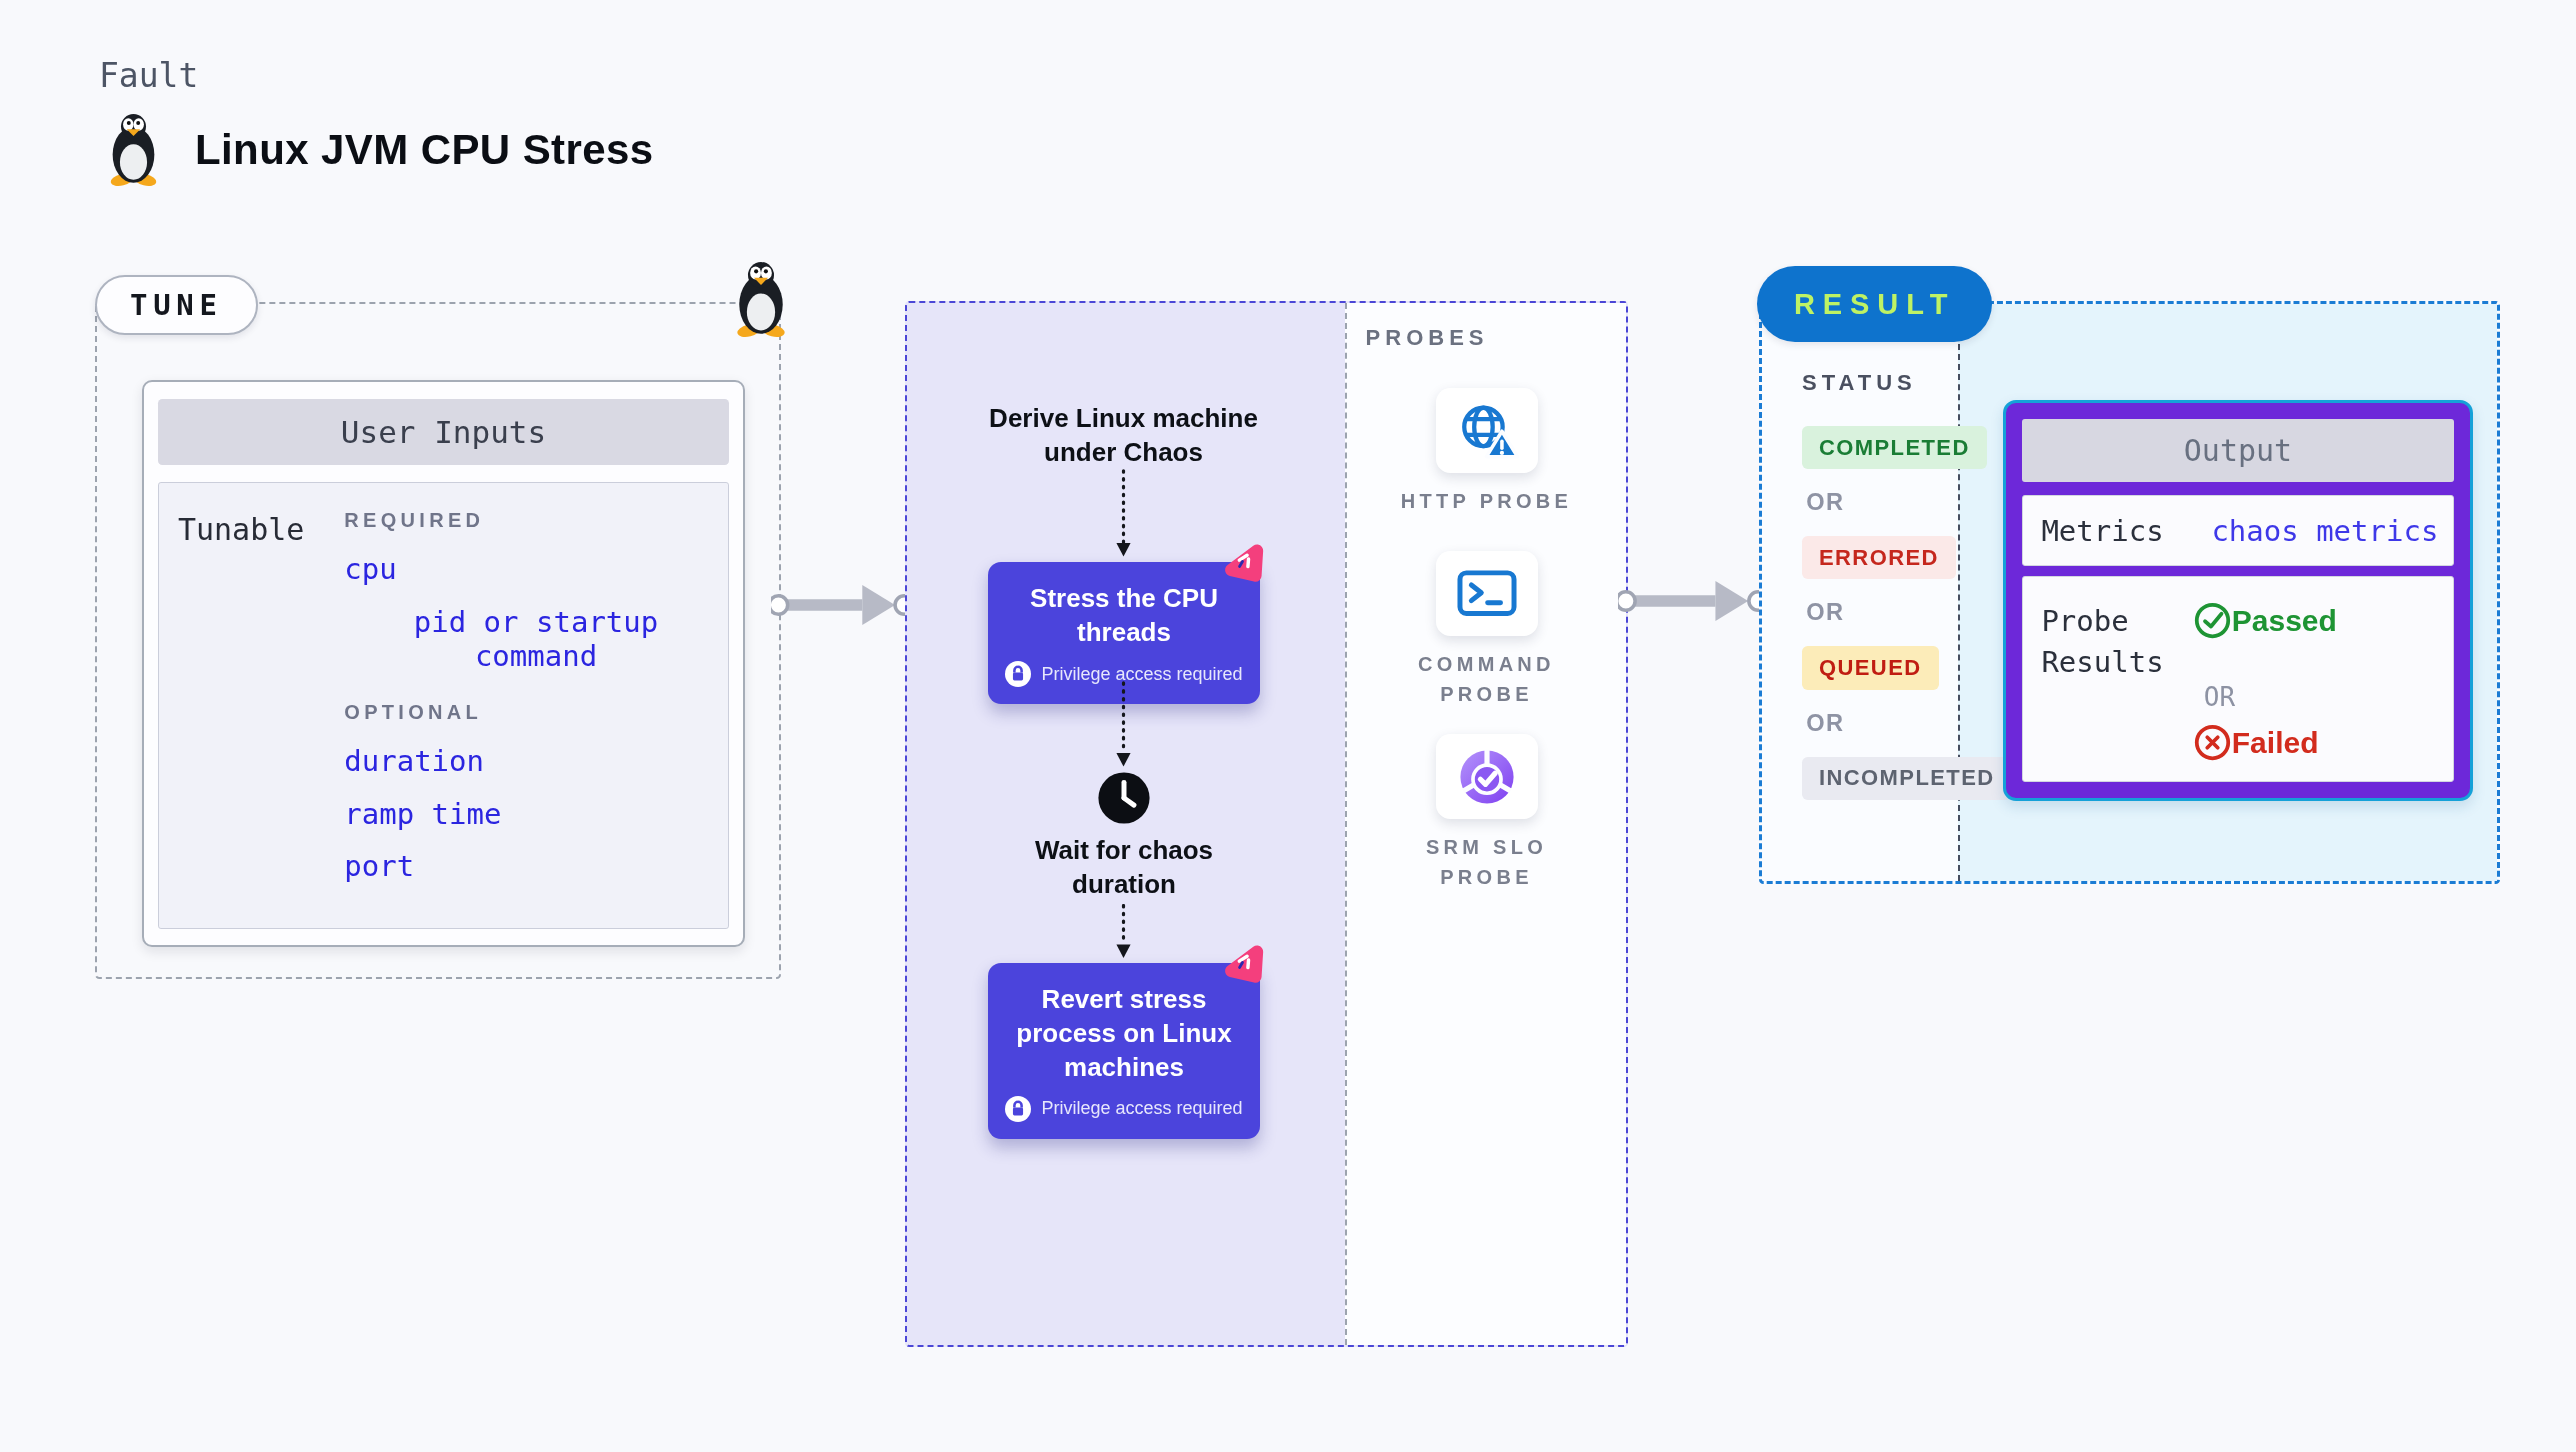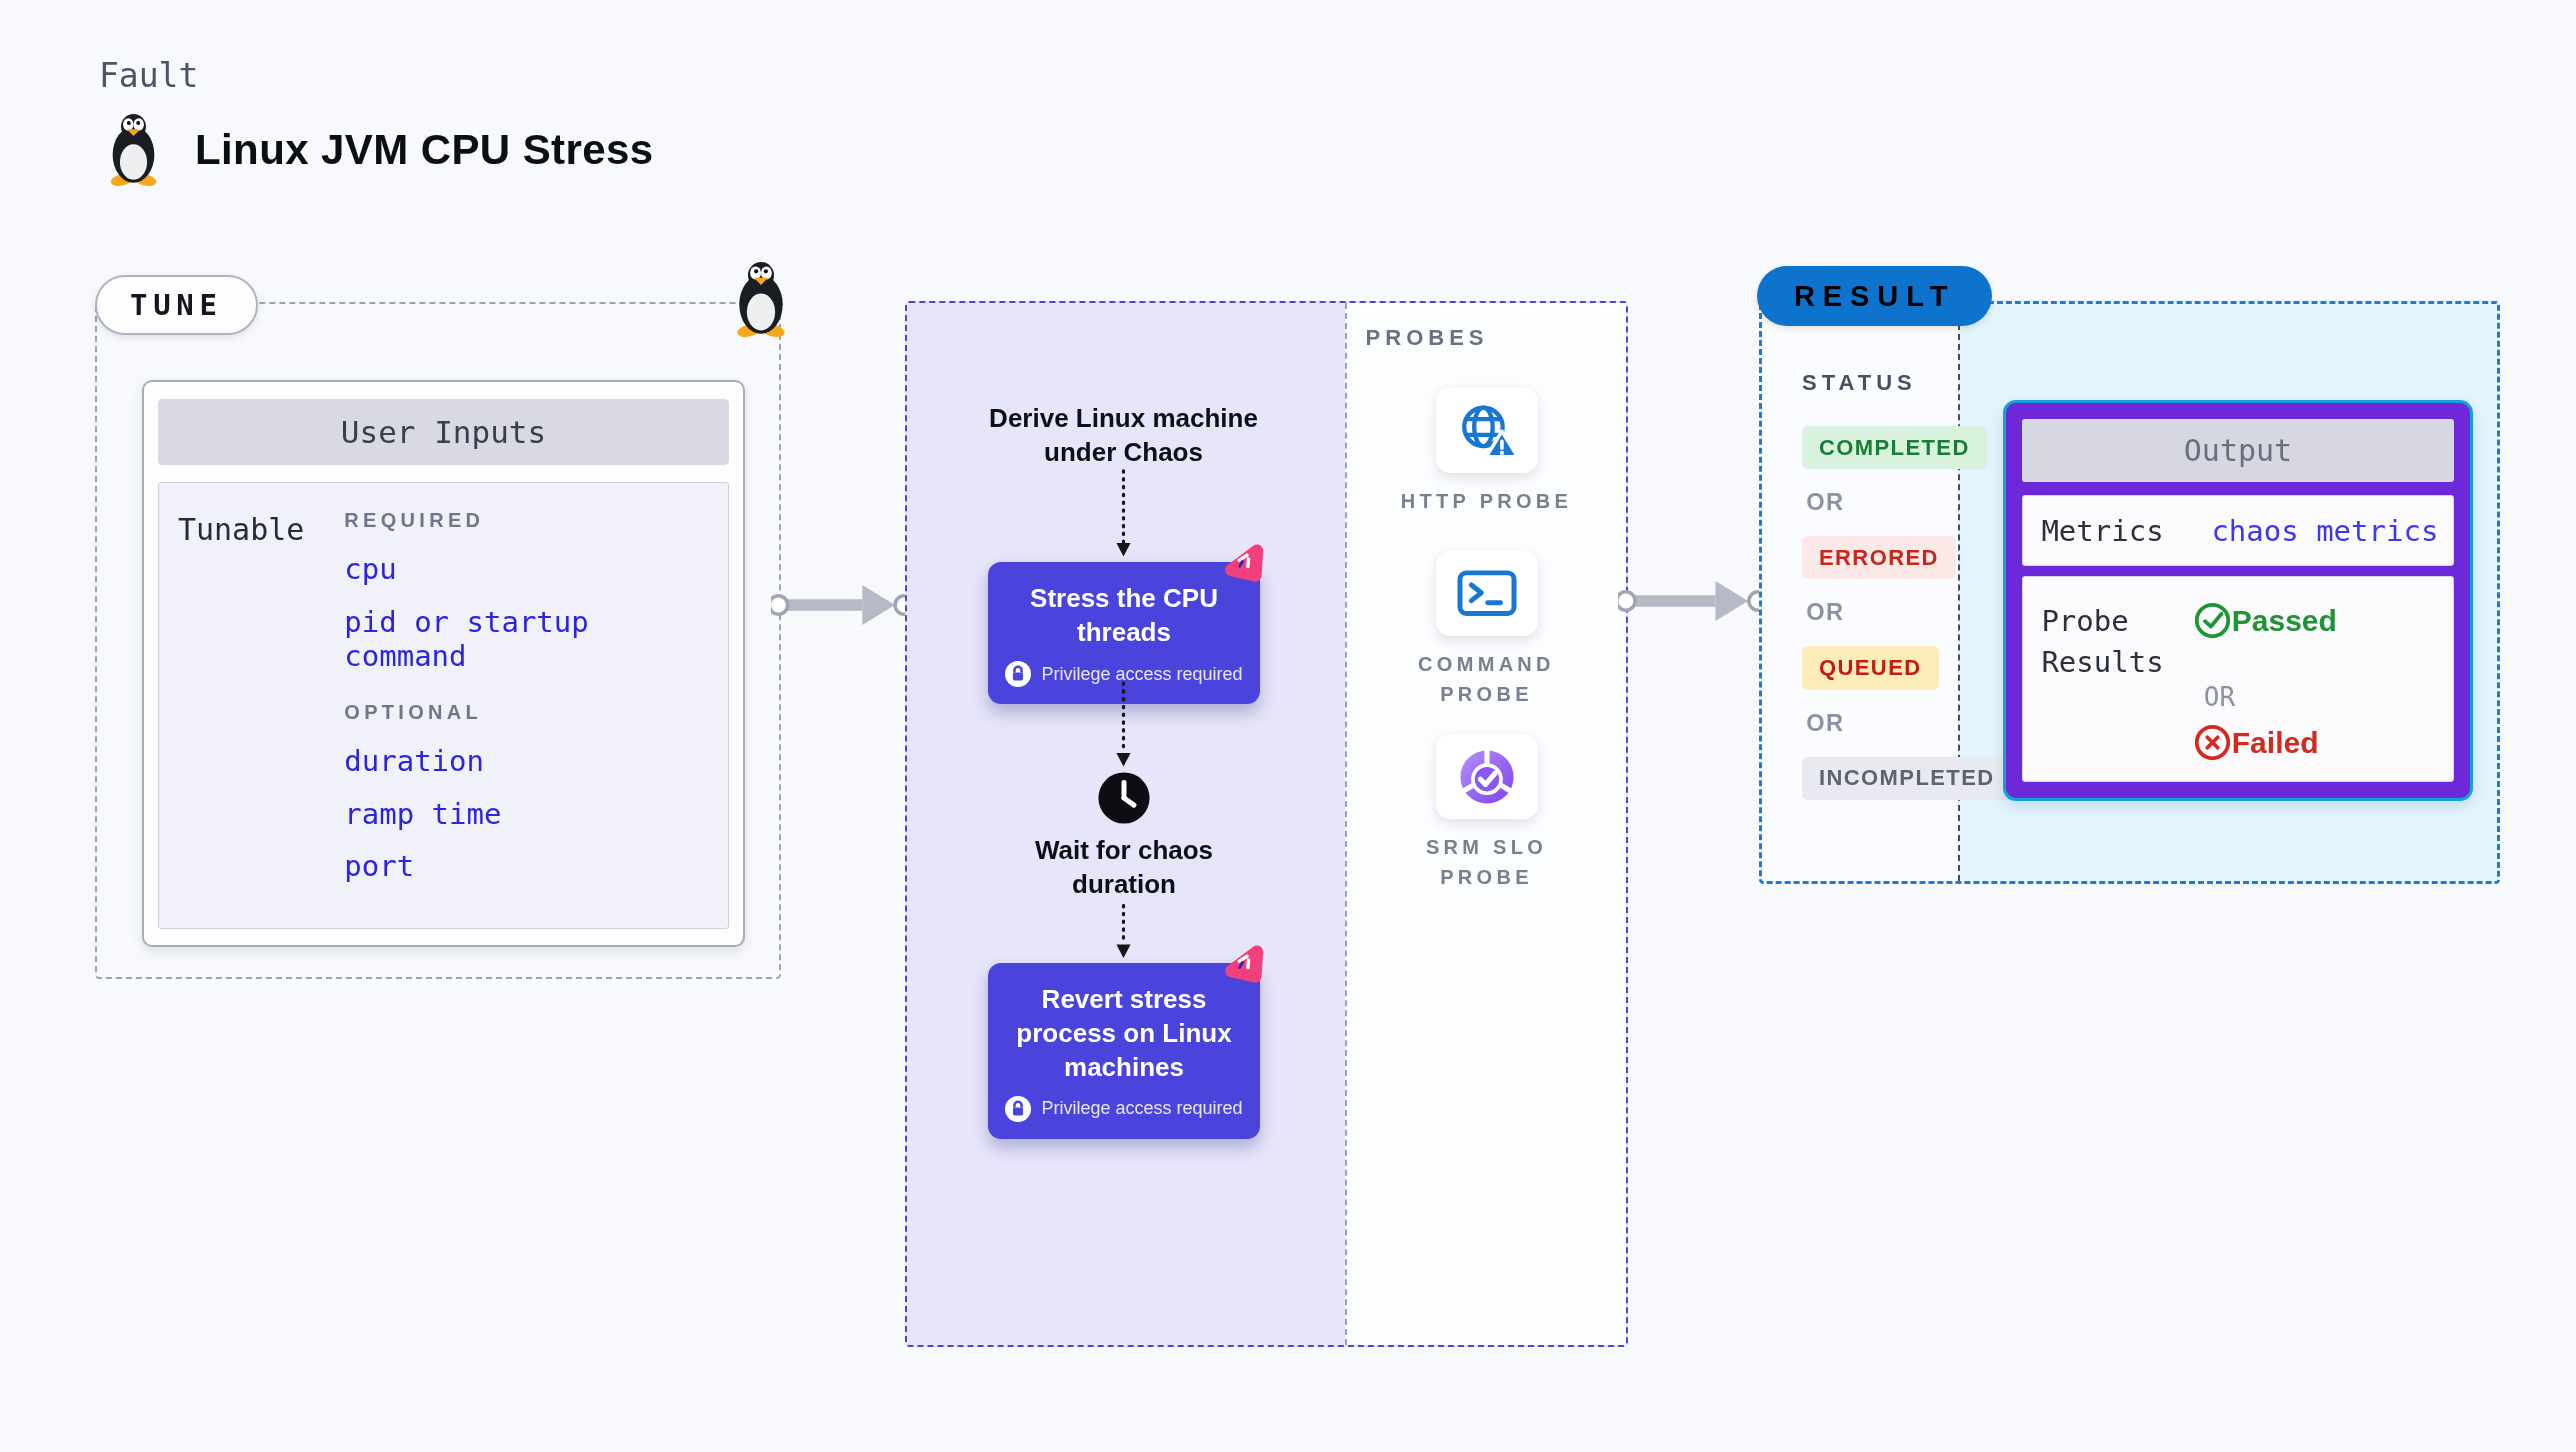--- a/index.html
+++ b/index.html
@@ -13,35 +13,35 @@
   .title-row{left:102px;top:113px;display:flex;align-items:center;gap:30px;}
   .page-title{font-size:42px;font-weight:bold;color:#0b0e14;letter-spacing:0.4px;}
 
   
   .pill{display:flex;align-items:center;justify-content:center;border-radius:43px;
         font-weight:bold;white-space:nowrap;box-shadow:0 2.9px 7.2px rgba(25,30,60,.10);}
   .tune-badge{left:95px;top:275px;height:56px;padding:0 33px;background:#fdfdff;
         border:2.9px solid #aeb4c0;font-size:29px;letter-spacing:5.7px;color:#14171e;z-index:5;}
   .exec-badge{left:908px;top:271px;height:57px;padding:0 31.5px;background:#e3e2fa;
         border:3.6px solid #4b42d5;font-size:30px;letter-spacing:5px;color:#4a3ed6;z-index:5;}
-  .result-badge{left:1757px;top:266px;height:44px;padding:8px 37px;background:#0e73cd;border:none;
-        font-size:29px;letter-spacing:7.9px;color:#000000;z-index:5;
+  .result-badge{left:1757px;top:266px;height:44px;padding:16px 37px;background:#0e73cd;border:none;
+        font-size:29px;letter-spacing:7.9px;color:#bef264;z-index:5;
         font-family:"Liberation Sans",sans-serif;}
 
   
   .tune-box{left:95px;top:302px;width:682px;height:673px;border:2.9px dashed #9ca3ae;border-radius:4.3px;}
   .tux-corner{left:728px;top:261px;z-index:6;}
   .ui-card{left:142px;top:380px;width:599px;height:563px;background:#fdfdff;border:2.9px solid #a6adb8;
            border-radius:10px;box-shadow:0 4.3px 11.5px rgba(20,24,40,.10);}
   .ui-card-header{left:14.3px;right:14.3px;top:17px;height:66px;background:#d9d9e3;border-radius:4.3px;
            display:flex;align-items:center;justify-content:center;font-size:31px;color:#3a3f4d;}
   .ui-card-body{left:14.3px;right:14.3px;top:100px;bottom:15.8px;background:#f1f2f9;
            border:1.4px solid #cbcedb;border-radius:2.9px;}
   .row-label{left:18.6px;top:29px;font-size:30px;color:#272b36;}
-  .tunables{left:185px;top:26px;display:flex;flex-direction:column;align-items:flex-start;}
+  .tunables{left:185px;top:26px;display:flex;flex-direction:column;align-items:flex-start;text-align:center;}
   .group-label{font-size:20px;font-weight:600;letter-spacing:4.3px;color:#70758a;margin-bottom:20px;}
   .group-label.opt{margin-top:10px;}
   .tunable-item{font-size:29px;color:#2b25e0;margin-bottom:18.6px;cursor:pointer;}
 
   
   .exec-box{left:905px;top:301px;width:719px;height:1042px;background:#e6e5f9;
             border:2.9px dashed #4b46d6;border-radius:4.3px;}
   .probes-panel{top:0;right:0;bottom:0;width:279px;background:#fcfdff;border-left:2.1px dashed #9ca3ae;}
   .flow{left:916px;top:301px;width:415px;height:1042px;}
   .flow-step-text{width:100%;text-align:center;font-size:26px;font-weight:bold;color:#0d1016;line-height:1.32;}

